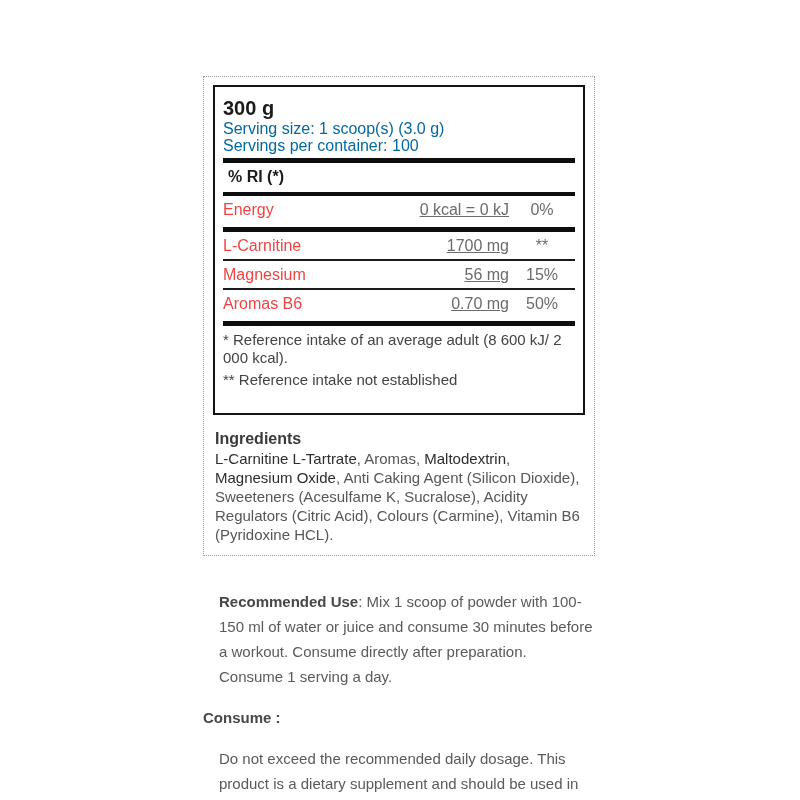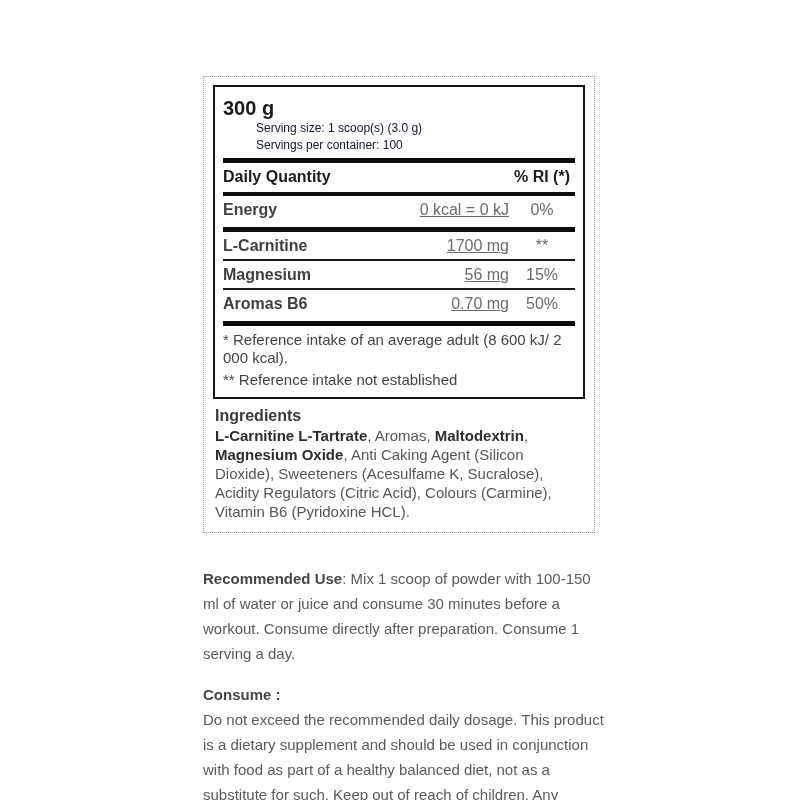--- a/index.html
+++ b/index.html
@@ -39,39 +39,38 @@
     padding: 7px 8px 8px 8px;
   }
   .net-weight {
     font-size: 20px;
     font-weight: bold;
     color: #1b1b1b;
     line-height: 24px;
     margin-top: 2px;
   }
   .serving-line {
-    font-size: 12px;
-    color: #0f172a;
+    font-size: 16px;
+    color: #0369a1;
     line-height: 17px;
-    margin-left: 33px;
   }
   .bar { background: #0d0d0d; }
   .bar-5 { height: 5px; margin: 4px 0 0 0; }
   .bar-4 { height: 4px; margin: 2px 0 0 0; }
   .hairline { height: 2px; background: #1a1a1a; margin: 0; }
   .row {
     display: flex;
     align-items: baseline;
     padding: 5px 0 4px 0;
     font-size: 16px;
   }
   .row .name {
     flex: 1;
-    font-weight: bold;
-    color: #404040;
+    font-weight: normal;
+    color: #ef4444;
   }
   .row .amount {
     text-align: right;
     color: #6b6b6b;
     text-decoration: underline;
   }
   .row .ri {
     width: 66px;
     text-align: center;
     color: #6b6b6b;
@@ -81,68 +80,67 @@
     color: #1b1b1b;
     font-size: 16px;
   }
   .footnotes { padding-top: 5px; }
   .footnote {
     font-size: 15px;
     color: #434343;
     line-height: 17.5px;
     margin: 0 0 5px 0;
   }
-  .footnote:last-child { margin-bottom: 0; }
+  .footnote:last-child { margin-bottom: 16px; }
   
-  .ingredients { padding: 7px 2px 2px 2px; }
+  .ingredients { padding: 14px 2px 2px 2px; }
   .ing-heading {
     font-size: 16px;
     font-weight: bold;
     color: #3a3a3a;
     line-height: 19px;
   }
   .ing-body {
     font-size: 15px;
     line-height: 19px;
     color: #565656;
     margin: 1px 0 0 0;
   }
-  .b { font-weight: bold; color: #2d2d2d; }
+  .b { font-weight: normal; color: #2d2d2d; }
   
   .para-section {
     width: 407px;
     font-size: 15px;
     line-height: 25px;
     color: #5a5a5a;
   }
   .rec-section { margin-top: 33px; }
   .warn-section { margin-top: 16px; }
   .para-heading {
     font-weight: bold;
     color: #474747;
   }
-  .para-section p { margin: 0; }
+  .para-section p { margin: 16px; }
 </style>
 </head>
 <body>
 
 <div class="page">
   <div class="content">
 
     <div class="dotted-box">
 
       <div class="facts-box">
         <div class="net-weight">300 g</div>
         <div class="serving-line">Serving size: 1 scoop(s) (3.0 g)</div>
         <div class="serving-line">Servings per container: 100</div>
 
         <div class="bar bar-5"></div>
 
         <div class="row header-row">
-          <span class="name">Daily Quantity</span>
           <span class="ri">% RI (*)</span>
         </div>
 
         <div class="bar bar-4"></div>
 
         <div class="row">
           <span class="name">Energy</span>
           <span class="amount">0 kcal = 0 kJ</span>
           <span class="ri">0%</span>
         </div>

